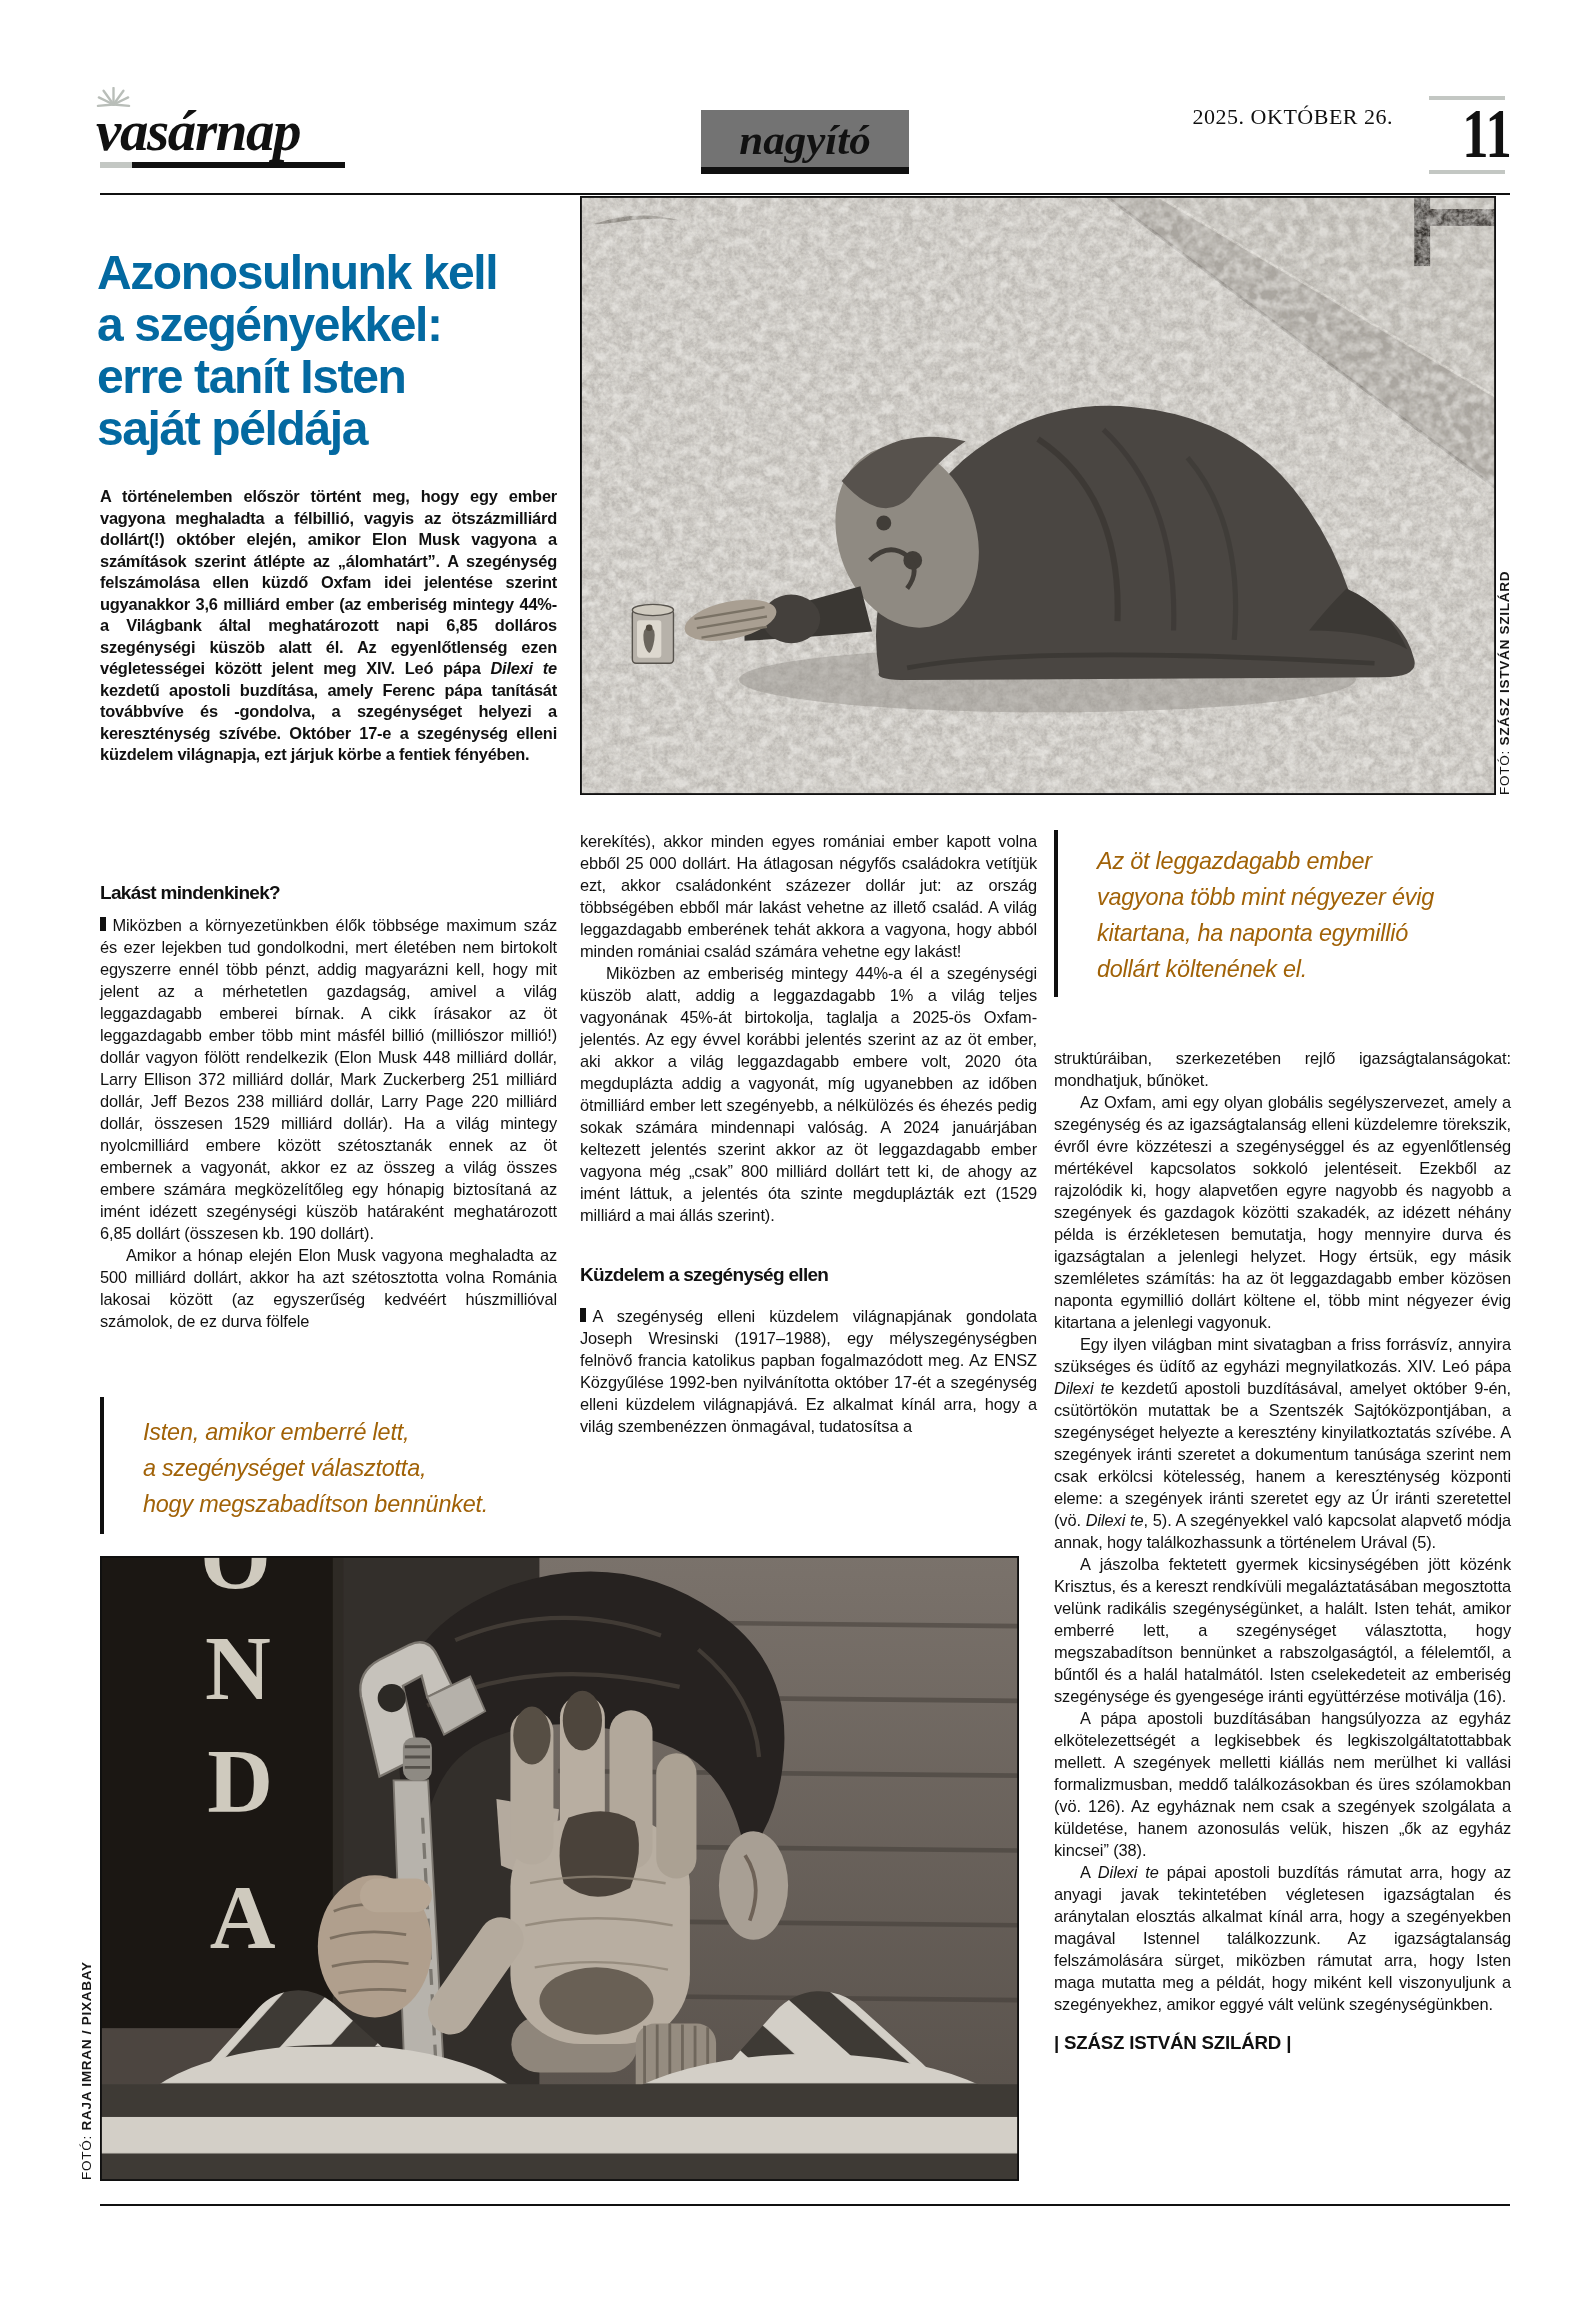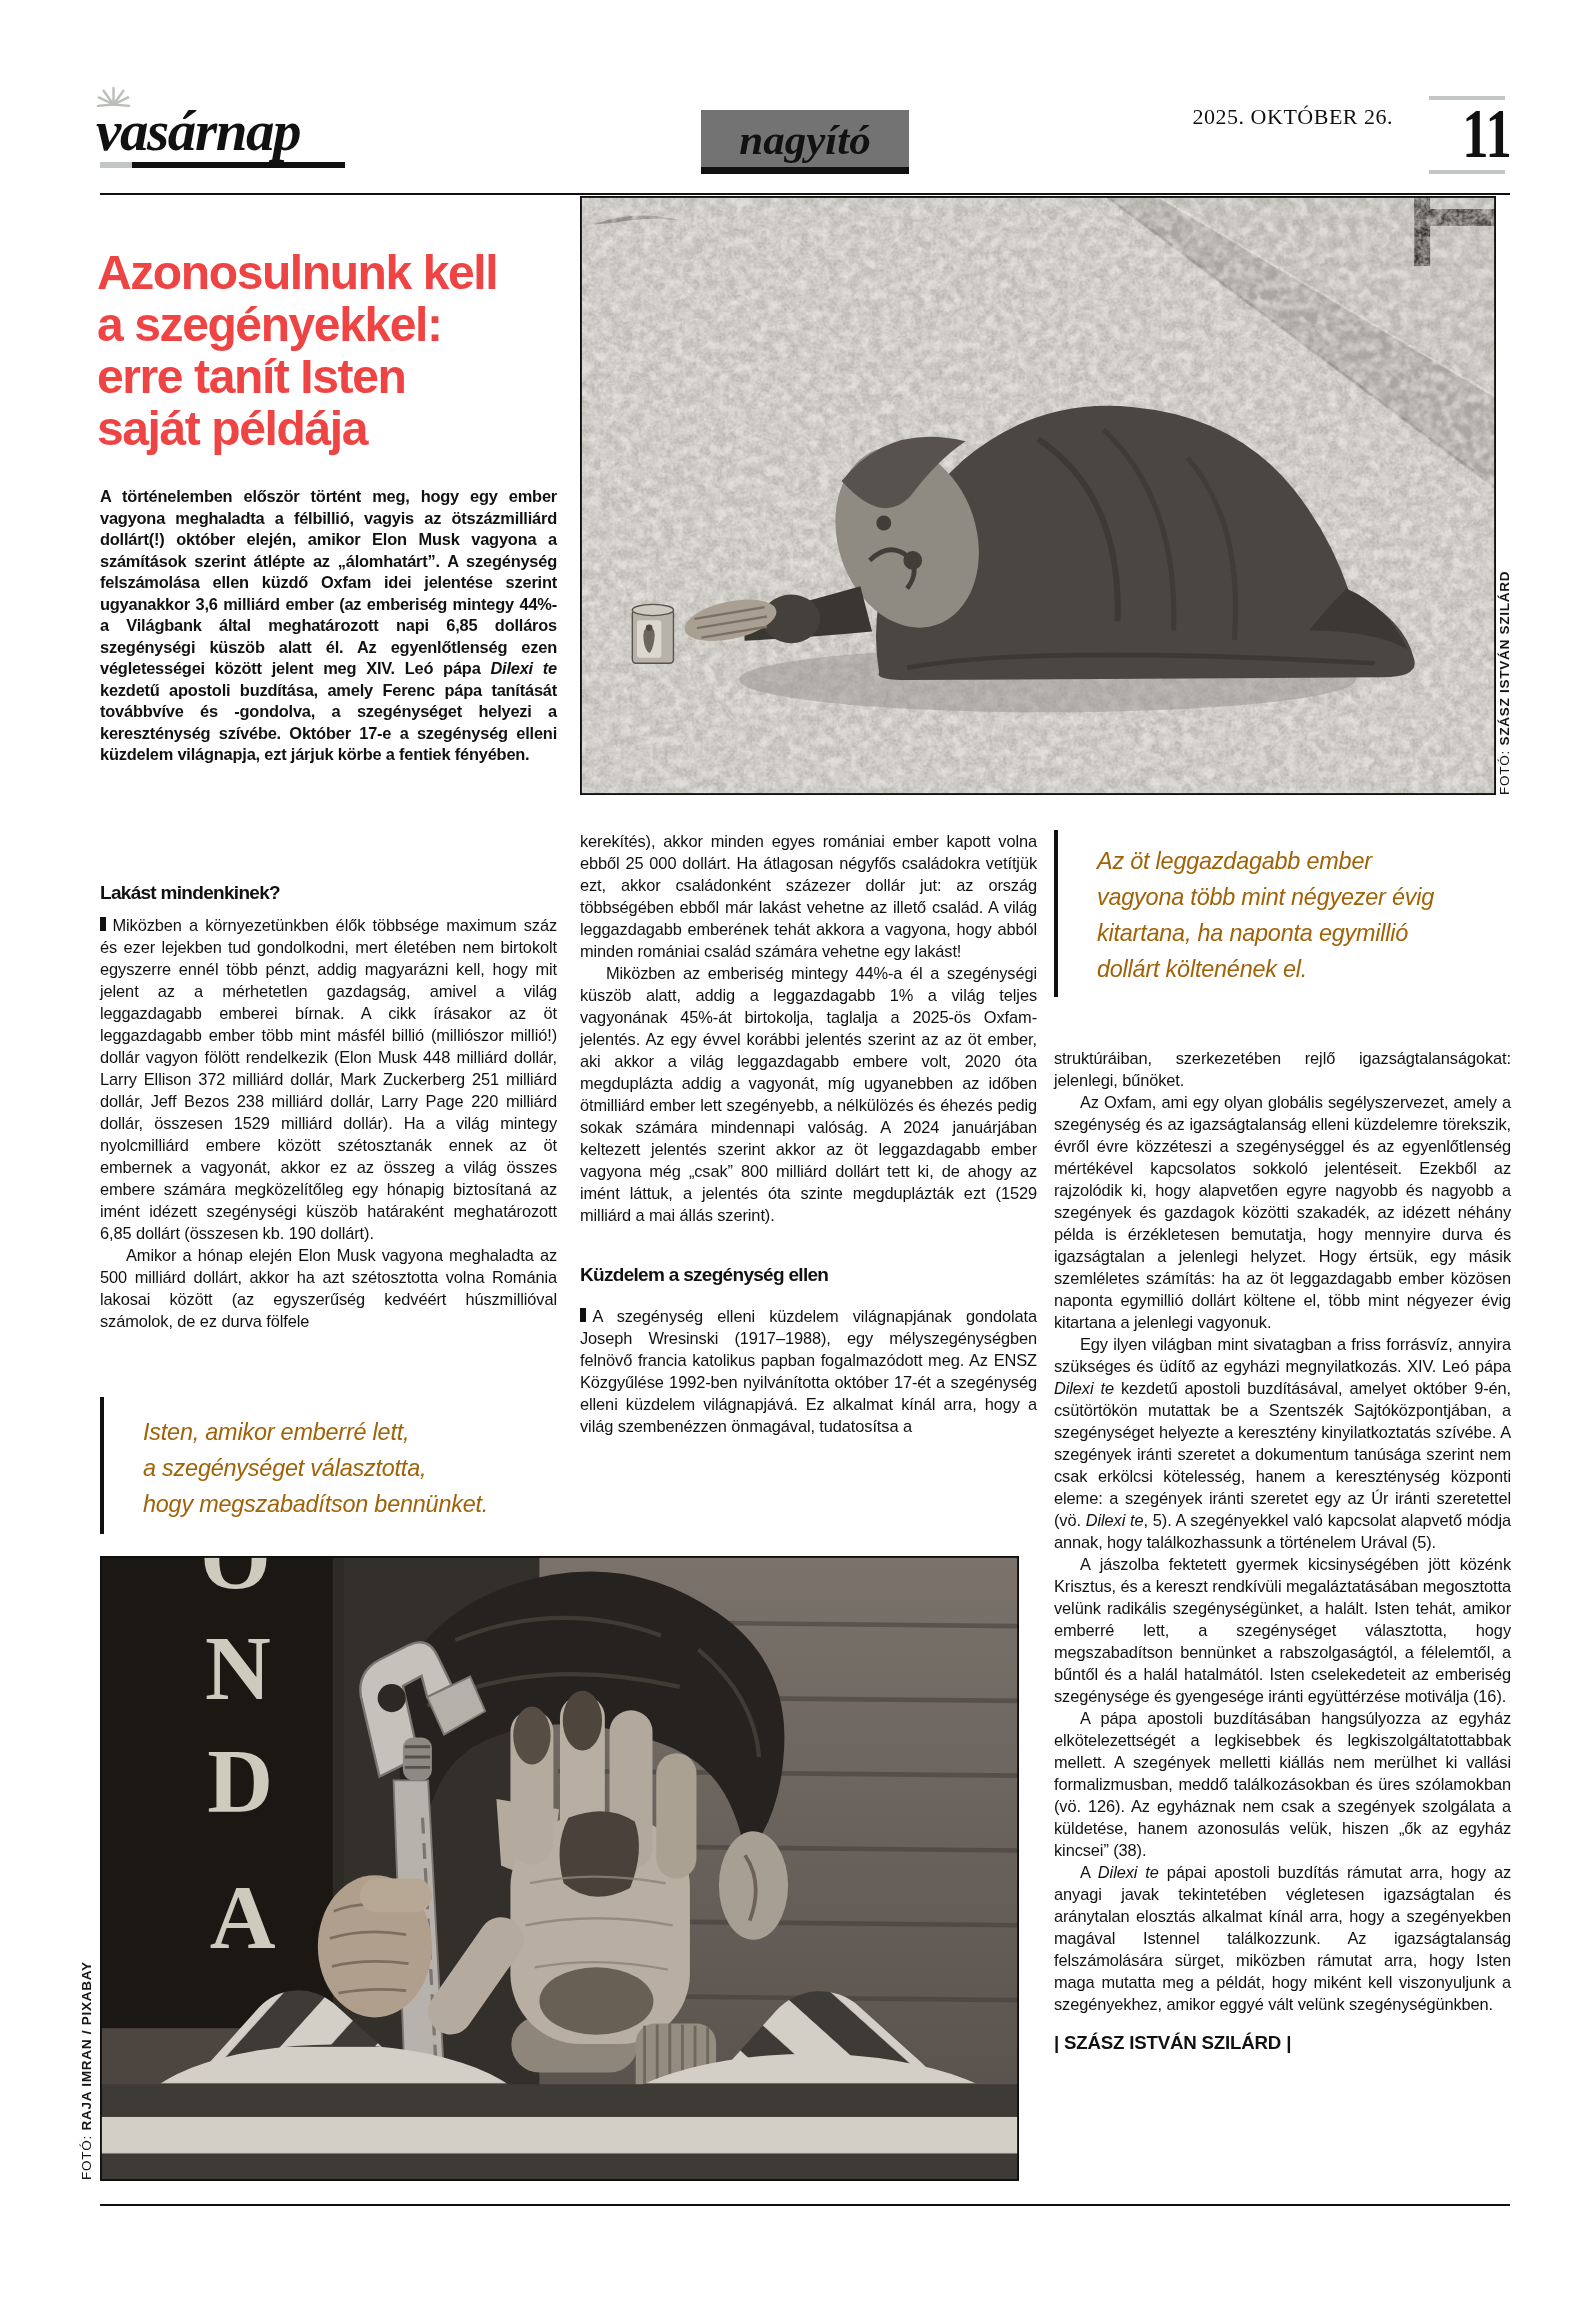--- a/index.html
+++ b/index.html
@@ -25,21 +25,21 @@
   .pageno{left:1454px;top:99px;width:79px;
         font-family:"Liberation Serif",serif;font-weight:bold;font-size:70px;line-height:1;}
   .pageno span{display:inline-block;transform:scaleX(0.75);}
   .graybar{width:76px;height:4.2px;background:#c3c7c3;left:1429px;}
   #graybar-top{top:96px;} #graybar-bottom{top:170px;}
   .rule{background:#101010;height:2.3px;width:1410px;left:100px;}
   #rule-top{top:193px;} #rule-bottom{top:2204px;}
 
   
   .headline{left:97px;top:247px;font-size:48px;line-height:52px;font-weight:bold;
-        letter-spacing:-1.4px;color:#ef4444;}
+        letter-spacing:-1.4px;color:#0369a1;}
   .lead{left:100px;top:486px;width:457px;font-size:16.4px;line-height:21.5px;font-weight:bold;
         text-align:justify;letter-spacing:-0.2px;}
   .subhead{font-size:19px;font-weight:bold;letter-spacing:-0.7px;line-height:1.1;}
   #subhead1{left:100px;top:867px;}
   .bodycol{font-size:16.4px;line-height:22px;text-align:justify;letter-spacing:-0.1px;}
   #col1-body{left:100px;top:914px;width:457px;}
   #col2{left:580px;top:830px;width:457px;}
   #col3{left:1054px;top:830px;width:457px;}
   #col2 .subhead{margin:39px 0 18.7px 0;}
   .para{margin:0;}
@@ -180,21 +180,21 @@
     <p class="para"><span class="pmark"></span><span>A szegénység elleni küzdelem világnapjának gondolata Joseph Wresinski (1917–1988), egy mélyszegénységben felnövő francia katolikus papban fogalmazódott meg. Az ENSZ Közgyűlése 1992-ben nyilvánította október 17-ét a szegénység elleni küzdelem világnapjává. Ez alkalmat kínál arra, hogy a világ szembenézzen önmagával, tudatosítsa a</span></p>
   </div>
 
   <div class="abs bodycol" id="col3">
     <div class="pullquote" id="pq2">
       <div>Az öt leggazdagabb ember</div>
       <div>vagyona több mint négyezer évig</div>
       <div>kitartana, ha naponta egymillió</div>
       <div>dollárt költenének el.</div>
     </div>
-    <p class="para">struktúráiban, szerkezetében rejlő igazságtalanságokat: jelenlegi, bűnöket.</p>
+    <p class="para">struktúráiban, szerkezetében rejlő igazságtalanságokat: mondhatjuk, bűnöket.</p>
     <p class="para ind">Az Oxfam, ami egy olyan globális segélyszervezet, amely a szegénység és az igazságtalanság elleni küzdelemre törekszik, évről évre közzéteszi a szegénységgel és az egyenlőtlenség mértékével kapcsolatos sokkoló jelentéseit. Ezekből az rajzolódik ki, hogy alapvetően egyre nagyobb és nagyobb a szegények és gazdagok közötti szakadék, az idézett néhány példa is érzékletesen bemutatja, hogy mennyire durva és igazságtalan a jelenlegi helyzet. Hogy értsük, egy másik szemléletes számítás: ha az öt leggazdagabb ember közösen naponta egymillió dollárt költene el, több mint négyezer évig kitartana a jelenlegi vagyonuk.</p>
     <p class="para ind">Egy ilyen világban mint sivatagban a friss forrásvíz, annyira szükséges és üdítő az egyházi megnyilatkozás. XIV. Leó pápa <i>Dilexi te</i> kezdetű apostoli buzdításával, amelyet október 9-én, csütörtökön mutattak be a Szentszék Sajtóközpontjában, a szegénységet helyezte a keresztény kinyilatkoztatás szívébe. A szegények iránti szeretet a dokumentum tanúsága szerint nem csak erkölcsi kötelesség, hanem a kereszténység központi eleme: a szegények iránti szeretet egy az Úr iránti szeretettel (vö. <i>Dilexi te</i>, 5). A szegényekkel való kapcsolat alapvető módja annak, hogy találkozhassunk a történelem Urával (5).</p>
     <p class="para ind">A jászolba fektetett gyermek kicsinységében jött közénk Krisztus, és a kereszt rendkívüli megaláztatásában megosztotta velünk radikális szegénységünket, a halált. Isten tehát, amikor emberré lett, a szegénységet választotta, hogy megszabadítson bennünket a rabszolgaságtól, a félelemtől, a bűntől és a halál hatalmától. Isten cselekedeteit az emberiség szegénysége és gyengesége iránti együttérzése motiválja (16).</p>
     <p class="para ind">A pápa apostoli buzdításában hangsúlyozza az egyház elkötelezettségét a legkisebbek és legkiszolgáltatottabbak mellett. A szegények melletti kiállás nem merülhet ki vallási formalizmusban, meddő találkozásokban és üres szólamokban (vö. 126). Az egyháznak nem csak a szegények szolgálata a küldetése, hanem azonosulás velük, hiszen „ők az egyház kincsei” (38).</p>
     <p class="para ind">A <i>Dilexi te</i> pápai apostoli buzdítás rámutat arra, hogy az anyagi javak tekintetében végletesen igazságtalan és aránytalan elosztás alkalmat kínál arra, hogy a szegényekben magával Istennel találkozzunk. Az igazságtalanság felszámolására sürget, miközben rámutat arra, hogy Isten maga mutatta meg a példát, hogy miként kell viszonyuljunk a szegényekhez, amikor eggyé vált velünk szegénységünkben.</p>
     <div class="byline"><b>| SZÁSZ ISTVÁN SZILÁRD |</b></div>
   </div>
 
   <div class="photo" id="photo-bottom">
     <svg viewBox="0 0 1966 1337" preserveAspectRatio="none">

